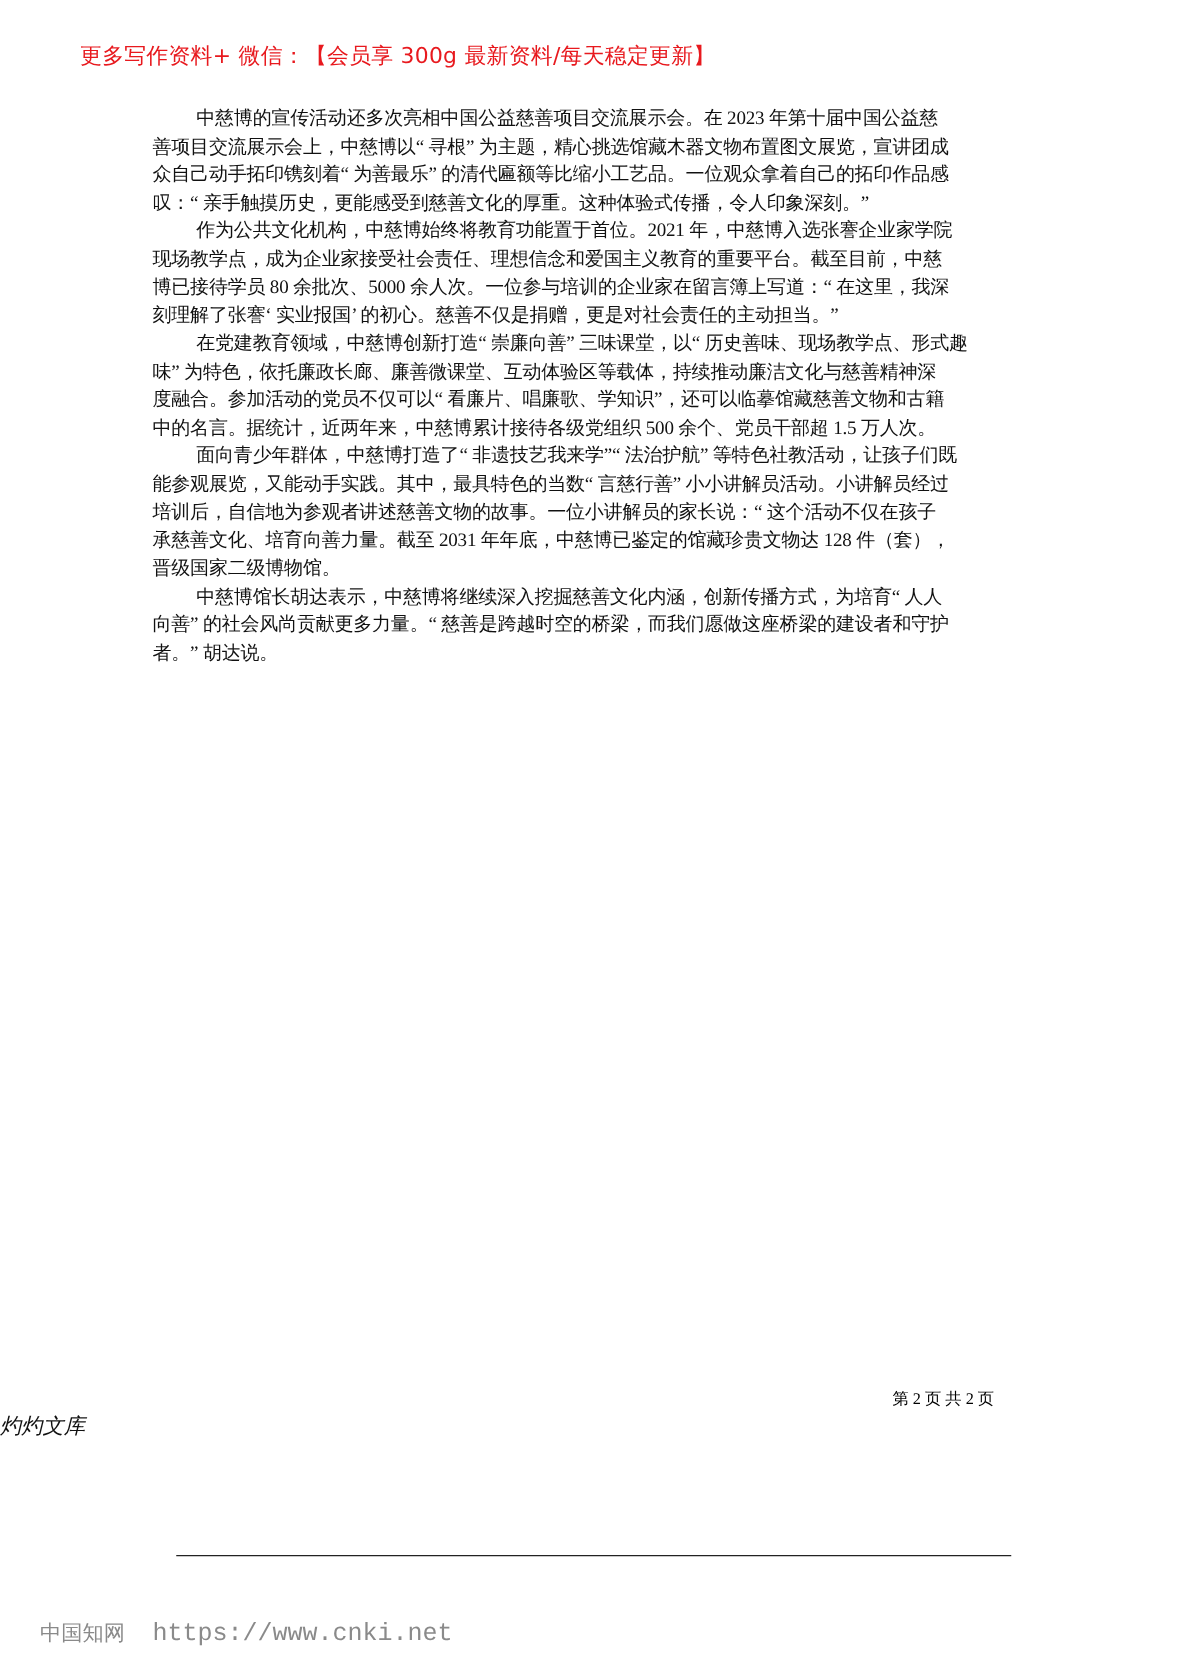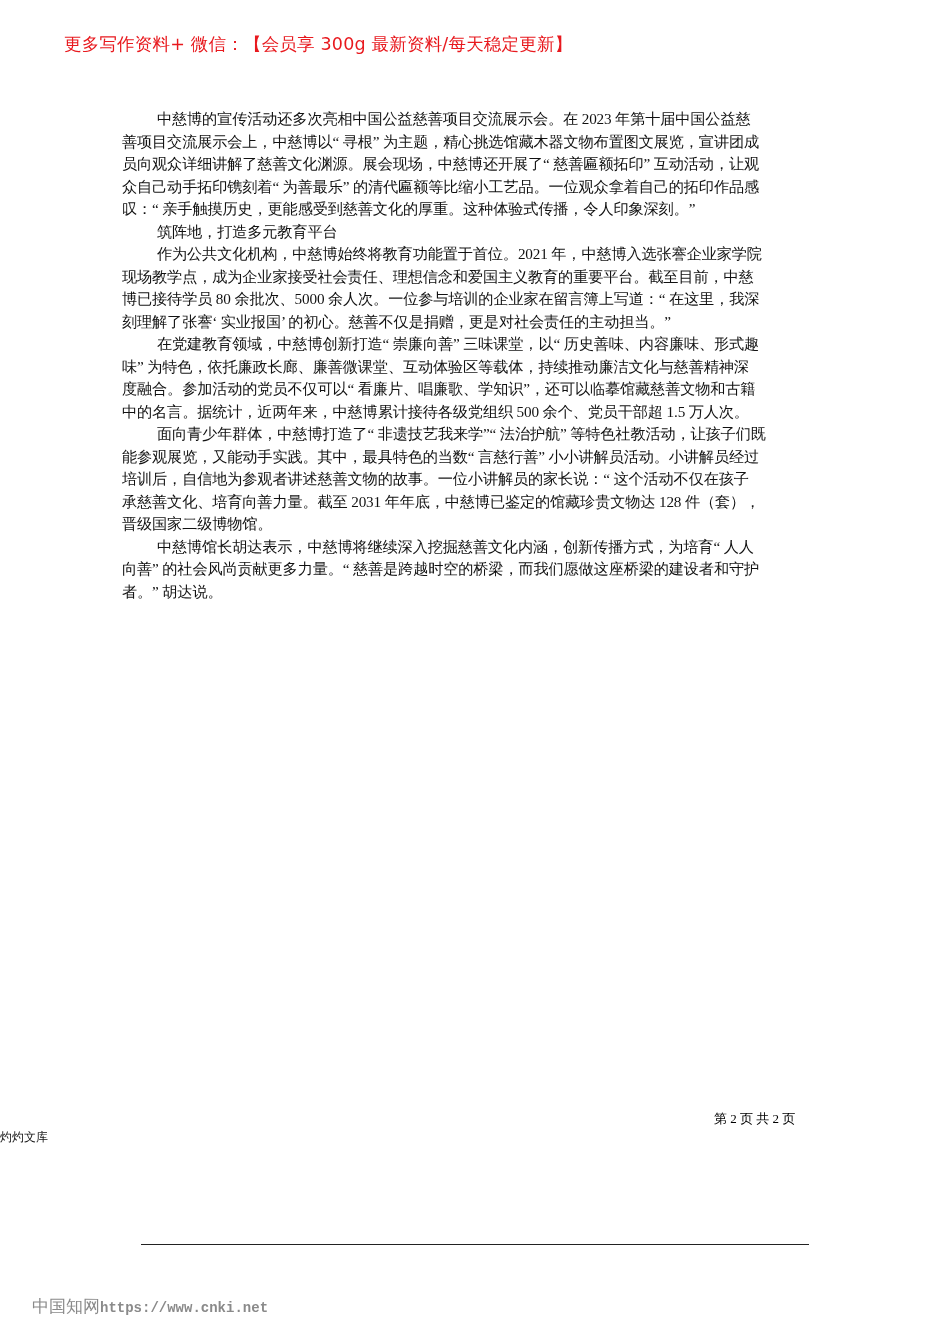--- a/index.html
+++ b/index.html
@@ -1,48 +1,46 @@
 <!DOCTYPE html>
 <html><head>
 <meta charset="utf-8">
 <style>
   html, body { margin: 0; padding: 0; background: #ffffff; }
   body { width: 950px; height: 1344px; position: relative; overflow: hidden;
          font-family: "DejaVu Sans", "Liberation Sans", sans-serif; color: #111; }
   .banner { position: absolute; left: 64px; top: 32px; font-size: 17.5px; color: #e8191e;
             letter-spacing: 0.2px; white-space: nowrap; }
-  .article { position: absolute; left: 122px; top: 108px; width: 710px; }
+  .article { position: absolute; left: 122px; top: 84px; width: 710px; }
   .line { font-size: 15.2px; line-height: 22.5px; height: 22.5px; white-space: nowrap;
           font-family: "Liberation Serif", "DejaVu Serif", serif; letter-spacing: -0.15px; }
   .line.indent { padding-left: 35px; }
   .pagenum { position: absolute; left: 714px; top: 1110px; font-size: 13px;
              font-family: "Liberation Serif", serif; color: #000000; }
-  .footer-brand { position: absolute; left: 0; top: 1129px; font-size: 12px; color: #111; }
+  .footer-brand { position: absolute; left: 0; top: 1129px; font-size: 17px; color: #111; font-style: italic; }
   .rule { position: absolute; left: 141px; top: 1244px; width: 668px; height: 1px; background: #222; }
   .cnki { position: absolute; left: 32px; top: 1295px; font-size: 17px; color: #8a8a8a;
           font-family: "Liberation Serif", "DejaVu Serif", serif; white-space: nowrap; }
-  .cnki .url { font-family: "Liberation Mono", "DejaVu Sans Mono", monospace; font-size: 14px; font-weight: bold; }
+  .cnki .url { margin-left: 22px; font-family: "Liberation Mono", "DejaVu Sans Mono", monospace; font-size: 20px; }
 </style>
 </head>
 <body>
 
 <div class="banner">更多写作资料+ 微信：【会员享 300g 最新资料/每天稳定更新】</div>
 
 <div class="article">
   <div class="line indent">中慈博的宣传活动还多次亮相中国公益慈善项目交流展示会。在 2023 年第十届中国公益慈</div>
   <div class="line">善项目交流展示会上，中慈博以“ 寻根” 为主题，精心挑选馆藏木器文物布置图文展览，宣讲团成</div>
-  <div class="line">员向观众详细讲解了慈善文化渊源。展会现场，中慈博还开展了“ 慈善匾额拓印” 互动活动，让观</div>
   <div class="line">众自己动手拓印镌刻着“ 为善最乐” 的清代匾额等比缩小工艺品。一位观众拿着自己的拓印作品感</div>
   <div class="line">叹：“ 亲手触摸历史，更能感受到慈善文化的厚重。这种体验式传播，令人印象深刻。”</div>
-  <div class="line indent">筑阵地，打造多元教育平台</div>
   <div class="line indent">作为公共文化机构，中慈博始终将教育功能置于首位。2021 年，中慈博入选张謇企业家学院</div>
   <div class="line">现场教学点，成为企业家接受社会责任、理想信念和爱国主义教育的重要平台。截至目前，中慈</div>
   <div class="line">博已接待学员 80 余批次、5000 余人次。一位参与培训的企业家在留言簿上写道：“ 在这里，我深</div>
   <div class="line">刻理解了张謇‘ 实业报国’ 的初心。慈善不仅是捐赠，更是对社会责任的主动担当。”</div>
-  <div class="line indent">在党建教育领域，中慈博创新打造“ 崇廉向善” 三味课堂，以“ 历史善味、内容廉味、形式趣</div>
+  <div class="line indent">在党建教育领域，中慈博创新打造“ 崇廉向善” 三味课堂，以“ 历史善味、现场教学点、形式趣</div>
   <div class="line">味” 为特色，依托廉政长廊、廉善微课堂、互动体验区等载体，持续推动廉洁文化与慈善精神深</div>
   <div class="line">度融合。参加活动的党员不仅可以“ 看廉片、唱廉歌、学知识”，还可以临摹馆藏慈善文物和古籍</div>
   <div class="line">中的名言。据统计，近两年来，中慈博累计接待各级党组织 500 余个、党员干部超 1.5 万人次。</div>
   <div class="line indent">面向青少年群体，中慈博打造了“ 非遗技艺我来学”“ 法治护航” 等特色社教活动，让孩子们既</div>
   <div class="line">能参观展览，又能动手实践。其中，最具特色的当数“ 言慈行善” 小小讲解员活动。小讲解员经过</div>
   <div class="line">培训后，自信地为参观者讲述慈善文物的故事。一位小讲解员的家长说：“ 这个活动不仅在孩子</div>
   <div class="line">承慈善文化、培育向善力量。截至 2031 年年底，中慈博已鉴定的馆藏珍贵文物达 128 件（套），</div>
   <div class="line">晋级国家二级博物馆。</div>
   <div class="line indent">中慈博馆长胡达表示，中慈博将继续深入挖掘慈善文化内涵，创新传播方式，为培育“ 人人</div>
   <div class="line">向善” 的社会风尚贡献更多力量。“ 慈善是跨越时空的桥梁，而我们愿做这座桥梁的建设者和守护</div>

